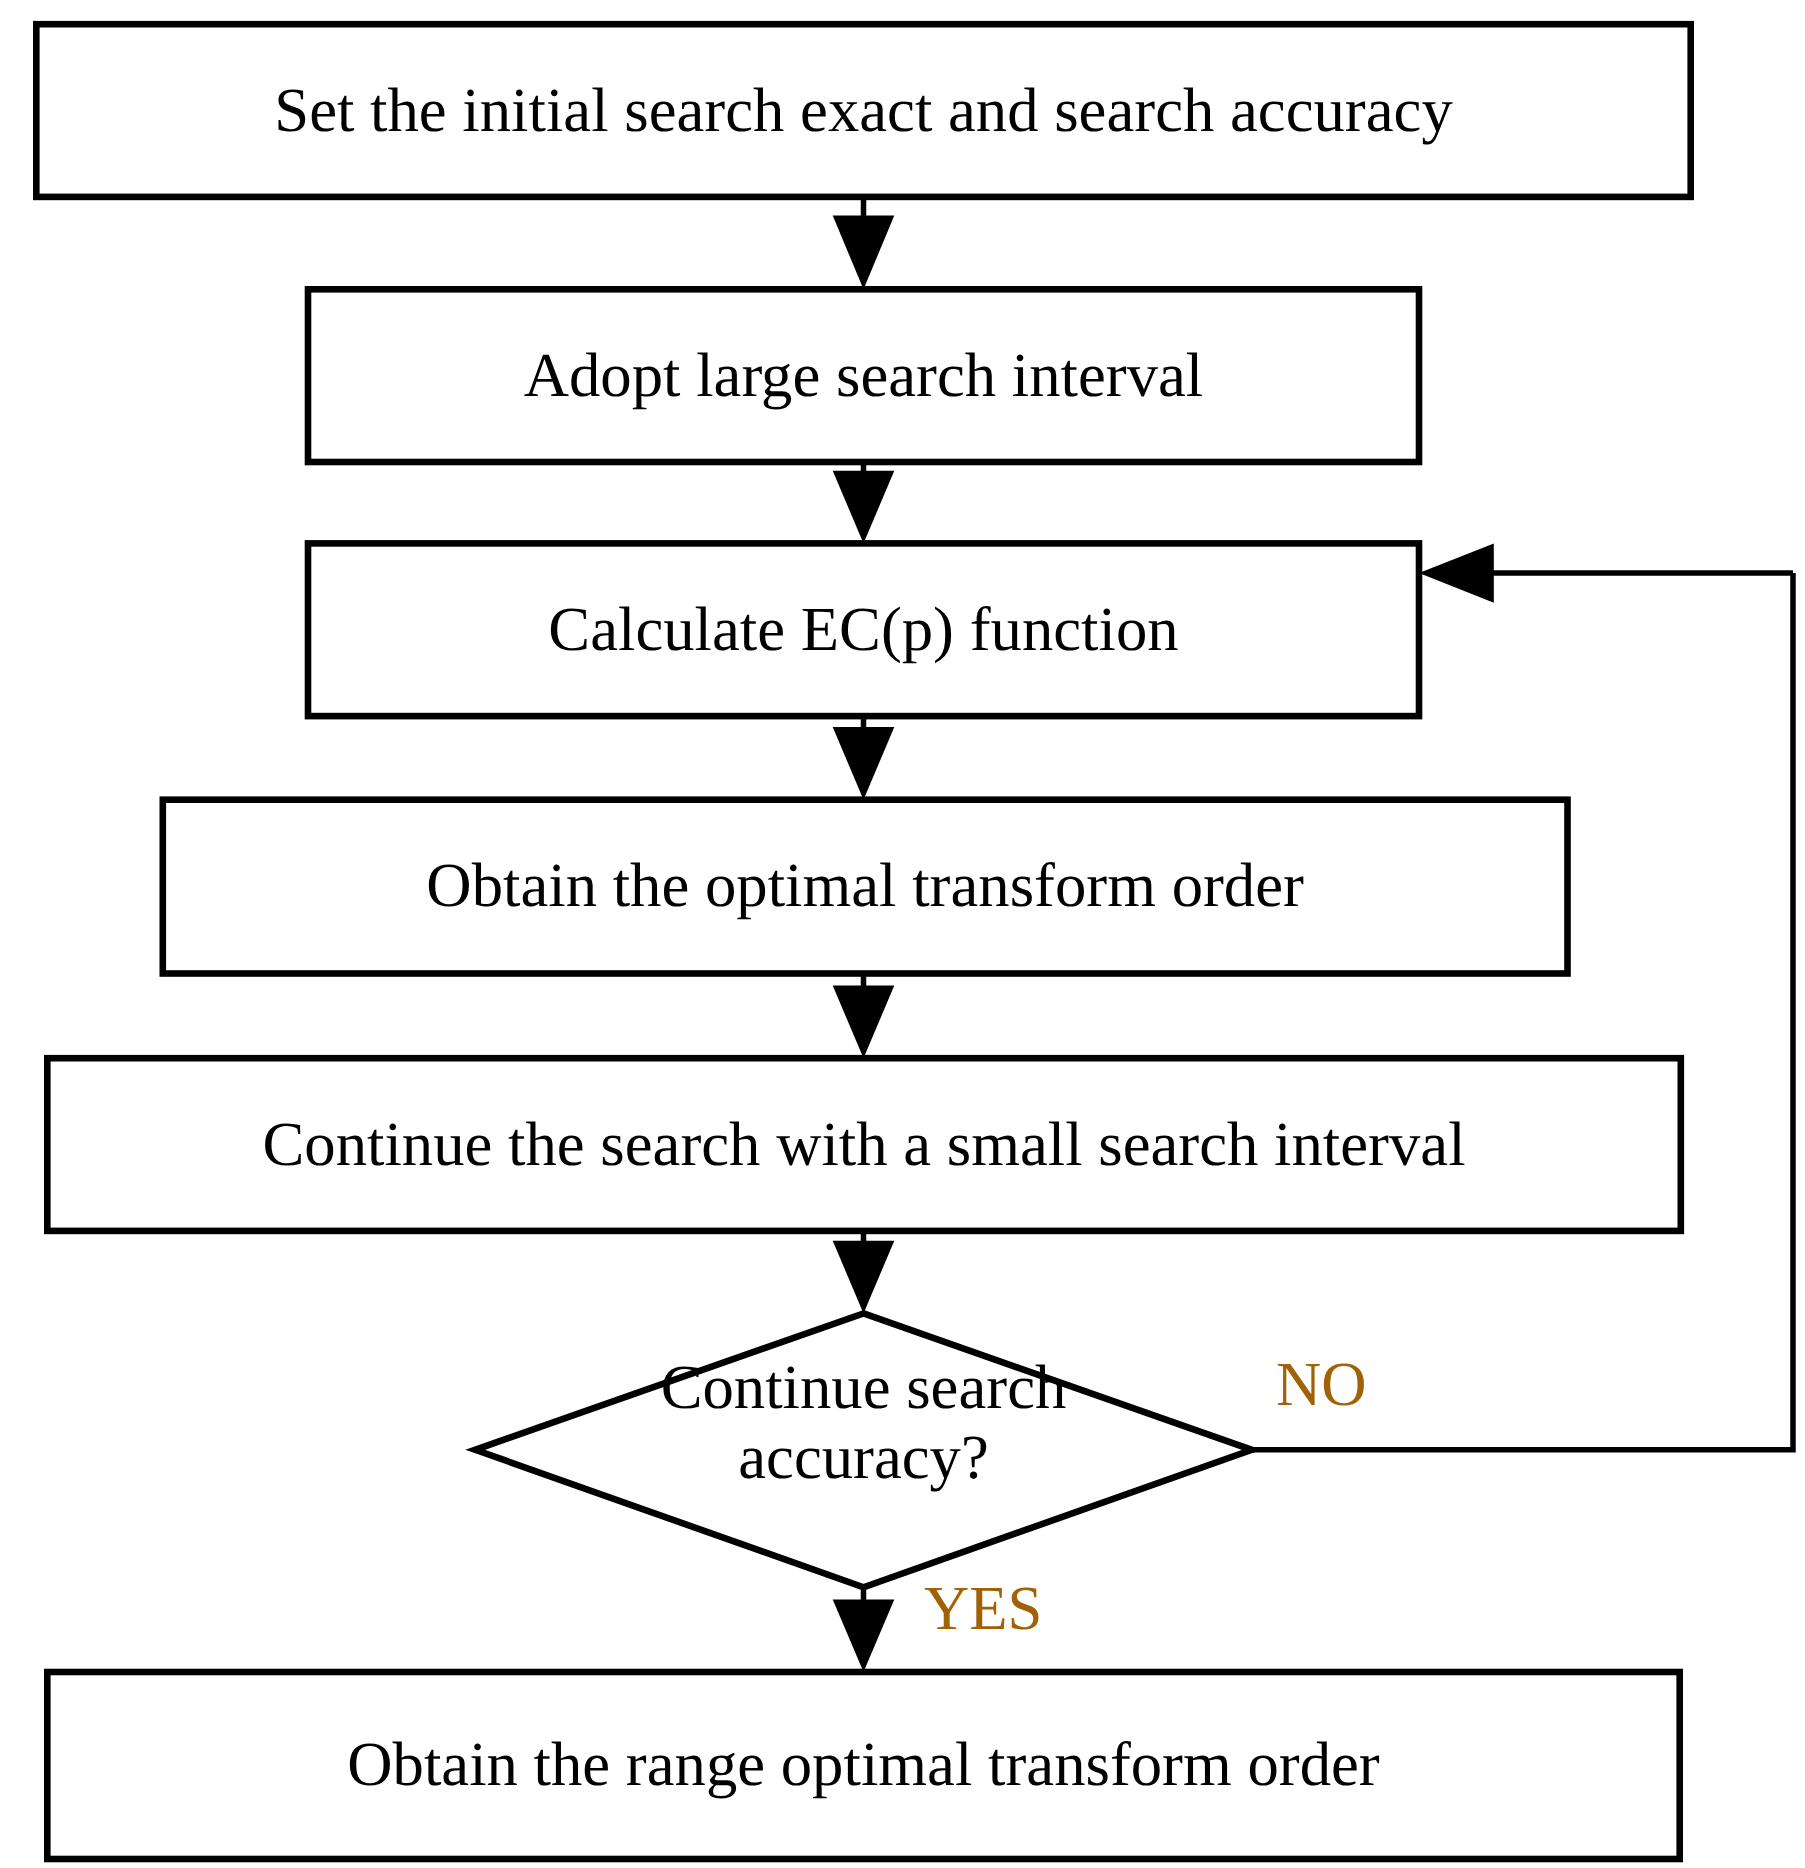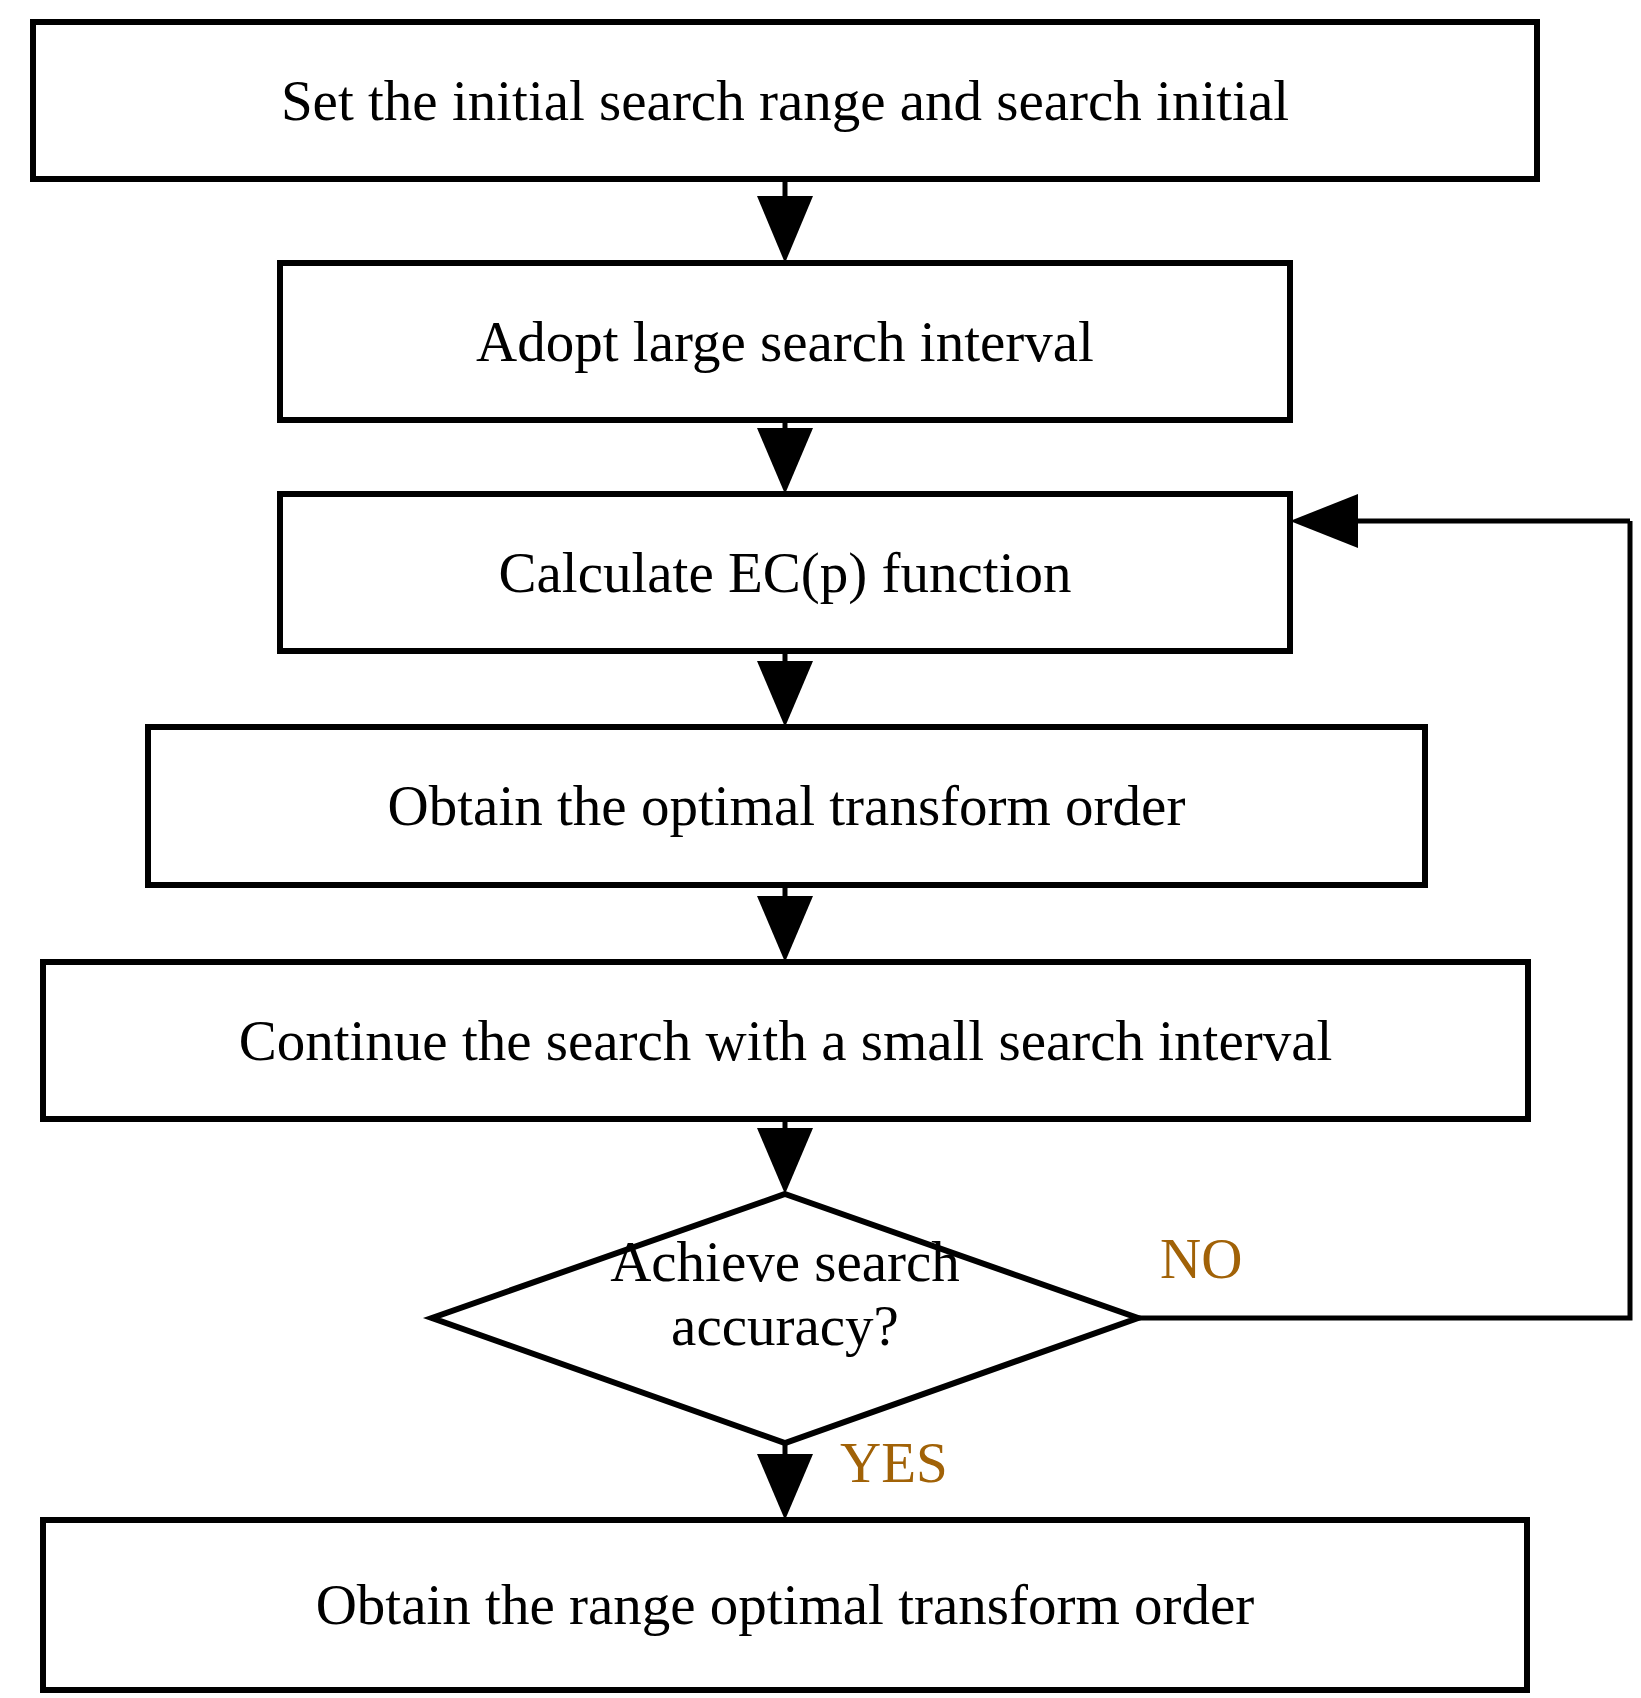--- a/index.html
+++ b/index.html
@@ -103,32 +103,32 @@
       <polygon points="757,1454 813,1454 785,1520" fill="#000000"></polygon>
     </g>
 
     <g>
       <polyline points="1138,1318 1630,1318 1630,521" fill="none" stroke="#000000" stroke-width="5"></polyline>
       <line x1="1630" y1="521" x2="1310" y2="521" stroke="#000000" stroke-width="5"></line>
       <polygon points="1290,521 1358,494 1358,548" fill="#000000"></polygon>
     </g>
   </svg>
 
-  <div class="node-label" style="left:33px; top:22px; width:1504px; height:157px;">Set the initial search range and search initial</div>
+  <div class="node-label" style="left:33px; top:22px; width:1504px; height:157px;">Set the initial search exact and search accuracy</div>
 
   <div class="node-label" style="left:280px; top:263px; width:1010px; height:157px;">Adopt large search interval</div>
 
   <div class="node-label" style="left:280px; top:494px; width:1010px; height:157px;">Calculate EC(p) function</div>
 
   <div class="node-label" style="left:148px; top:727px; width:1277px; height:158px;">Obtain the optimal transform order</div>
 
   <div class="node-label" style="left:43px; top:962px; width:1485px; height:157px;">Continue the search with a small search interval</div>
 
   <div class="node-label diamond-label" style="left:490px; top:1208px; width:590px; height:180px; display:block; padding-top:22px; box-sizing:border-box;">
-    <div style="text-align:center;">Achieve search</div>
+    <div style="text-align:center;">Continue search</div>
     <div style="">accuracy?</div>
   </div>
 
   <div class="node-label" style="left:43px; top:1520px; width:1484px; height:170px;">Obtain the range optimal transform order</div>
 
   <div class="edge-label" style="left:1160px; top:1230px;">NO</div>
 
   <div class="edge-label" style="left:840px; top:1434px;text-align:center;">YES</div>
 
 </div>

